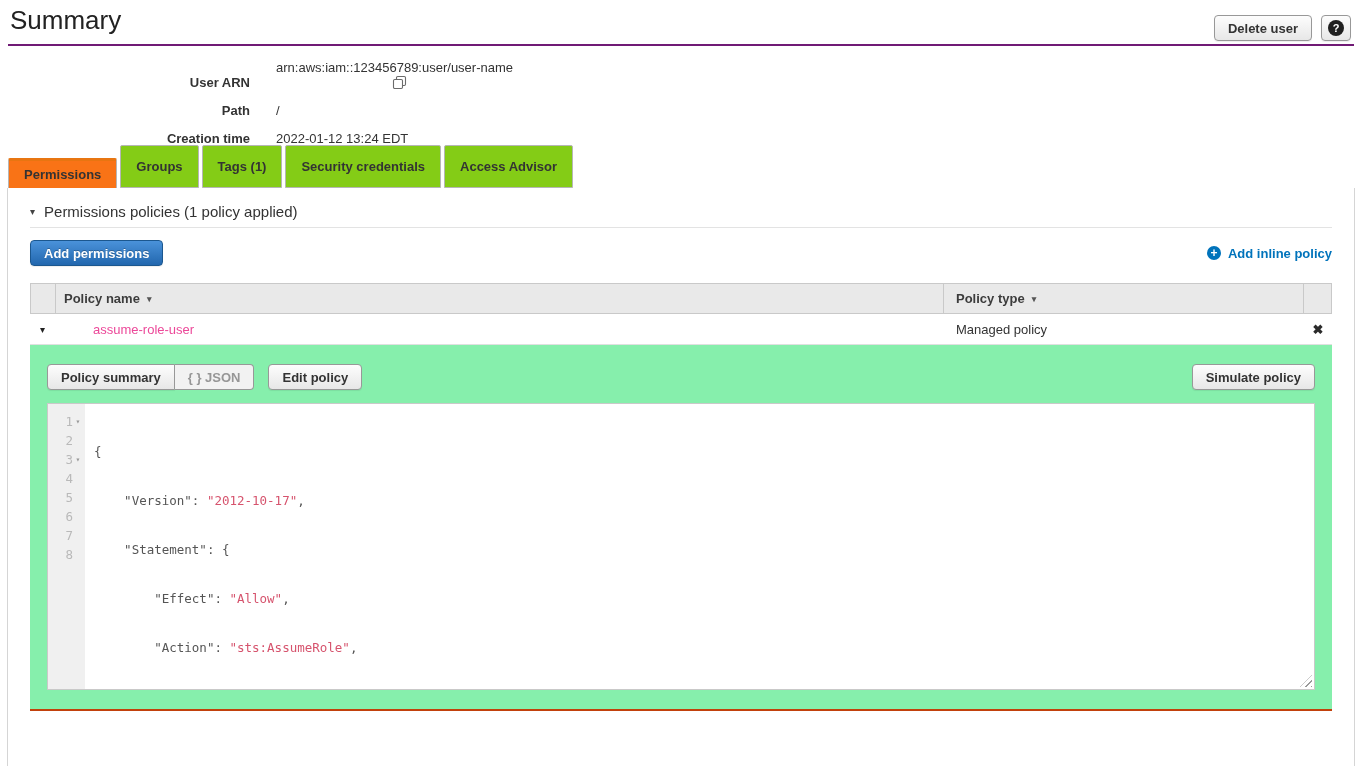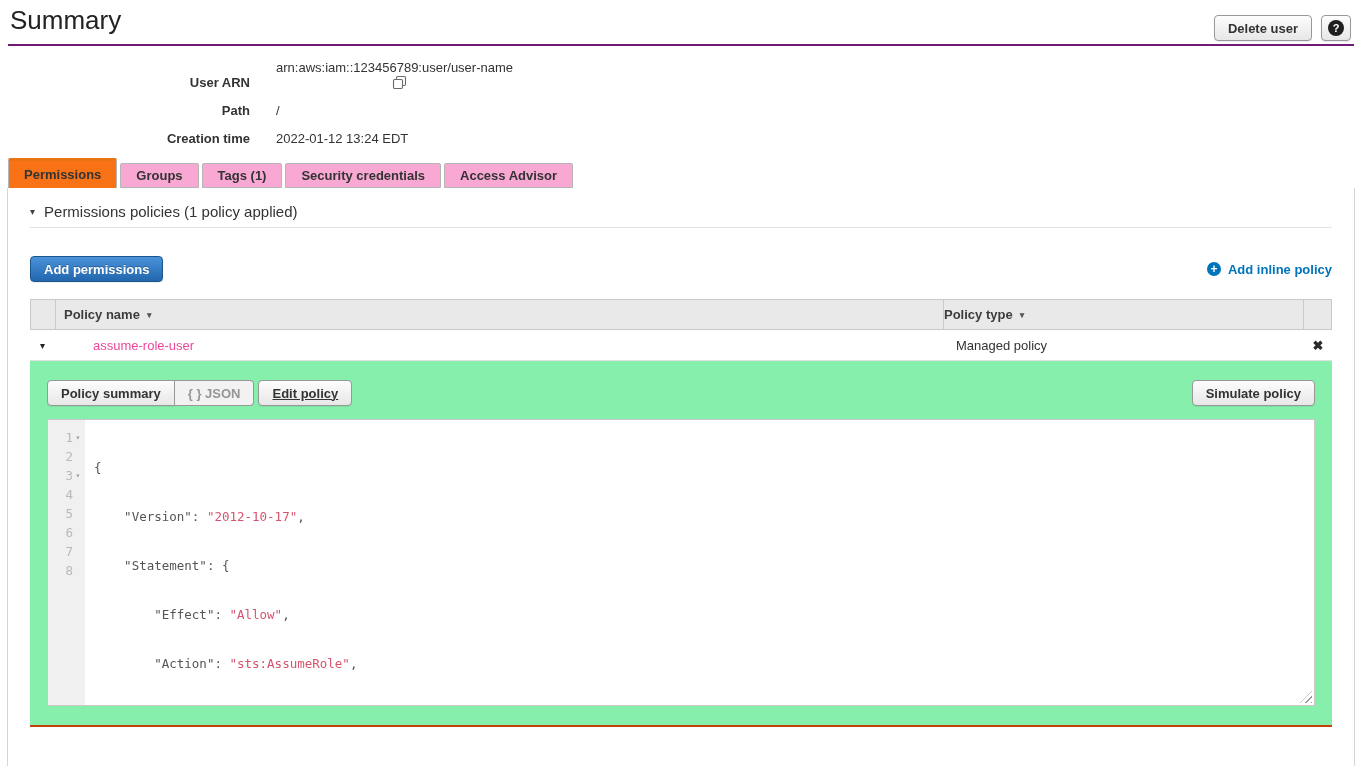--- a/index.html
+++ b/index.html
@@ -24,47 +24,47 @@
 
   
   .summary-fields { padding: 16px 0; }
   .field-row { display: flex; align-items: flex-end; height: 28px; }
   .field-label { width: 250px; text-align: right; font-weight: bold; }
   .field-value { margin-left: 26px; display: flex; align-items: center; flex-direction: column; }
   .copy-btn { margin-left: 9px; background: none; border: none; cursor: pointer; display: flex; padding: 0; }
 
   
   .tabs { display: flex; height: 26px; margin-left: 8px; gap: 3px; }
-  .tab { align-self: flex-end; height: 25px; display: flex; align-items: center; padding: 0 15px;
-    background: #f9a8d4; border: 1px solid #b6b6b6; border-radius: 2px 2px 0 0;
+  .tab { align-self: flex-end; height: 43px; display: flex; align-items: center; padding: 0 15px;
+    background: #84cc16; border: 1px solid #b6b6b6; border-radius: 2px 2px 0 0;
     font-weight: bold; color: #333; cursor: pointer; white-space: nowrap; }
   .tab.active { height: 30px; background: #f97316; border-top: 3px solid #e87511; border-bottom: none; cursor: default; }
 
   
   .content { margin: 0 7px; height: 578px; border-left: 1px solid #d5d5d5; border-right: 1px solid #d5d5d5; padding: 0 22px; }
   .section-header { padding-top: 15px; display: flex; align-items: center; font-size: 15px; color: #333; cursor: pointer; }
   .section-caret { font-size: 10px; color: #444; margin-right: 9px; }
   .section-divider { border-bottom: 1px solid #e3e3e3; margin-top: 7px; }
 
-  .toolbar { margin-top: 28px; display: flex; align-items: center; }
+  .toolbar { margin-top: 12px; display: flex; align-items: center; }
   .btn-primary { background: linear-gradient(#4a92da, #2267ae); border-color: #1b578f; color: #fff;
     text-shadow: 0 -1px 0 rgba(0,0,0,0.25); }
   .add-inline { margin-left: auto; display: flex; align-items: center; color: #0073bb; font-weight: bold;
     text-decoration: none; cursor: pointer; }
   .plus-circle { width: 14px; height: 14px; border-radius: 50%; background: #0073bb; color: #fff;
     font-size: 12px; font-weight: bold; display: flex; align-items: center; justify-content: center;
     margin-right: 7px; line-height: 1; }
 
   
   .ptable { margin-top: 17px; }
   .thead { display: flex; height: 31px; background: #e9e9e9; border: 1px solid #c9c9c9; }
   .th { display: flex; align-items: center; height: 100%; font-weight: bold; color: #3c3c3c; }
   .th-expand { width: 25px; border-right: 1px solid #c9c9c9; }
   .th-name { flex: 1; padding-left: 8px; cursor: pointer; }
-  .th-type { width: 360px; border-left: 1px solid #c9c9c9; cursor: pointer; }
+  .th-type { width: 360px; border-left: 1px solid #c9c9c9; padding-left: 12px; cursor: pointer; }
   .th-actions { width: 28px; border-left: 1px solid #c9c9c9; }
   .sort-caret { margin-left: 7px; font-size: 9px; color: #555; }
 
   .group-row { height: 31px; background: #f7f7f7; display: flex; align-items: center; padding-left: 8px;
     font-weight: bold; border-bottom: 1px solid #e0e0e0; }
   .policy-row { height: 30px; display: flex; align-items: center; background: #fff; }
   .pr-expand { width: 25px; text-align: center; font-size: 10px; color: #222; cursor: pointer; }
   .pr-name { flex: 1; padding-left: 38px; }
   .policy-link { color: #ec4899; text-decoration: none; cursor: pointer; }
   .pr-type { width: 360px; padding-left: 12px; color: #333; }
@@ -72,21 +72,21 @@
   .detach-x { font-size: 13px; font-weight: bold; color: #2b2b2b; cursor: pointer; }
 
   
   .expanded { background: #86efac; border-top: 1px solid #e0e0e0; border-bottom: 2px solid #c2410c;
     padding: 19px 17px; }
   .detail-toolbar { display: flex; align-items: center; }
   .btn-group { display: flex; }
   .btn-group .btn-first { border-radius: 4px 0 0 4px; }
   .btn-json { border-radius: 0 4px 4px 0; border-left: none; color: #969696; background: #f2f2f2;
     box-shadow: none; cursor: default; }
-  .btn-edit { margin-left: 4px; text-decoration: underline; }
+  .btn-edit { margin-left: 14px; }
   .btn-simulate { margin-left: auto; text-align: center; }
 
   .editor { margin-top: 13px; height: 287px; background: #fff; border: 1px solid #c9c9c9;
     display: flex; position: relative; overflow: hidden;
     font-family: "DejaVu Sans Mono", monospace; font-size: 12.5px; }
   .gutter { width: 37px; background: #f0f0f0; color: #b9b9b9; padding-top: 8px; flex-shrink: 0; }
   .gutter-line { height: 19px; display: flex; justify-content: flex-end; align-items: center; padding-right: 2px; }
   .fold-caret { width: 10px; font-size: 8px; color: #999; text-align: center; }
   .code { padding: 8px 0 0 9px; white-space: pre; color: #555; }
   .code-line { height: 19px; line-height: 19px; }

